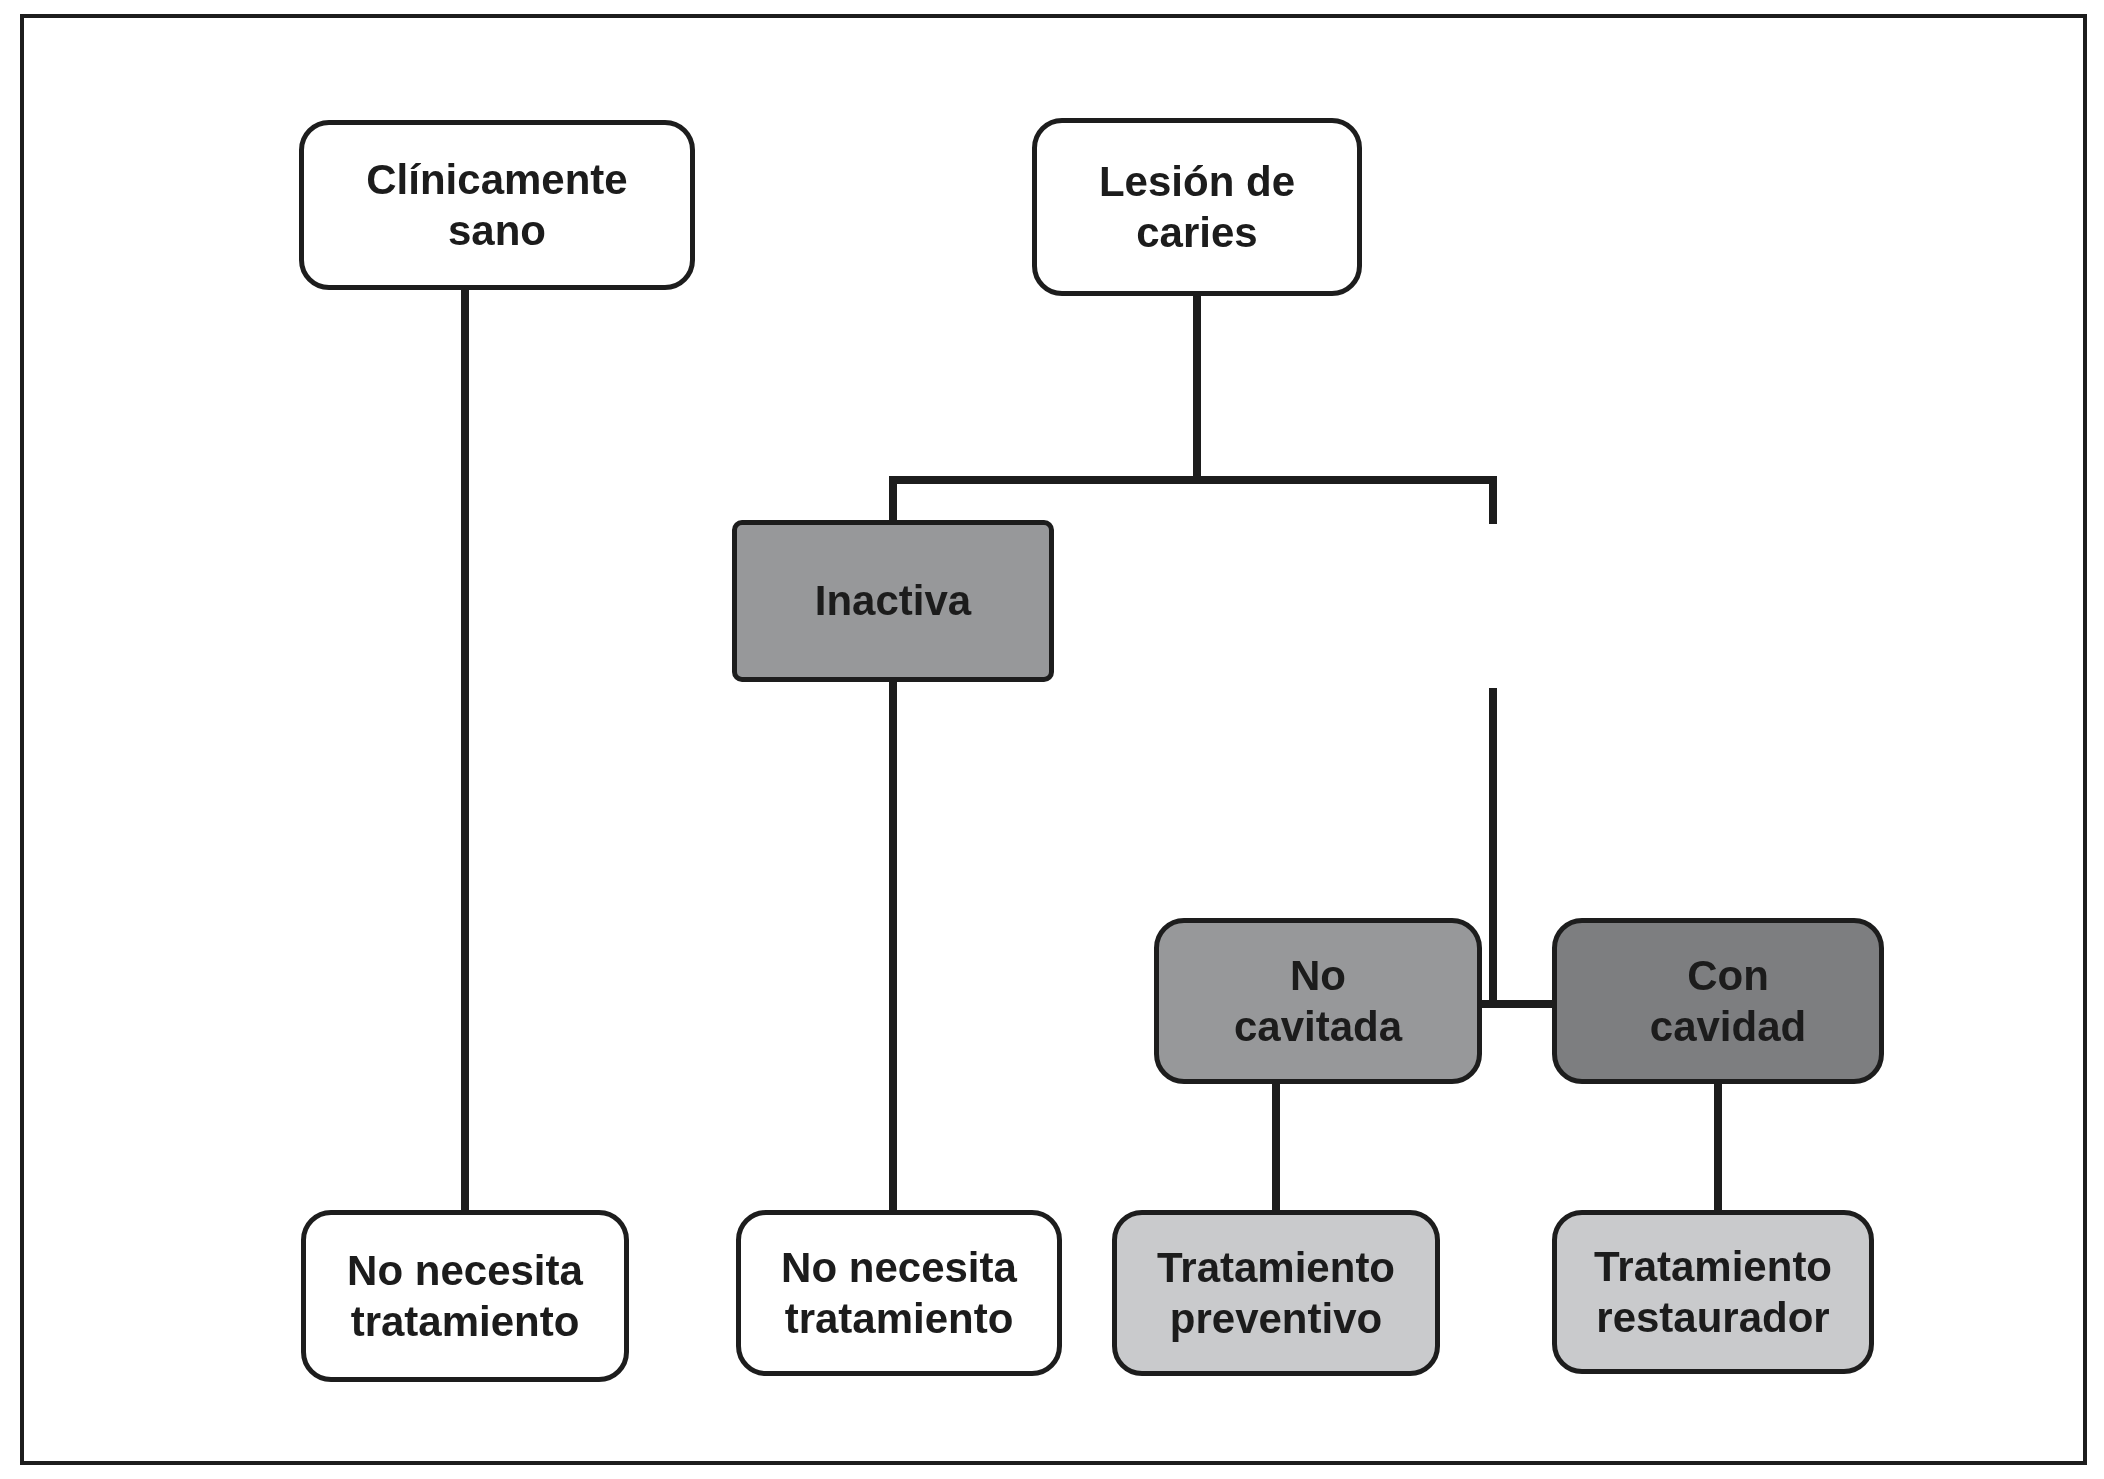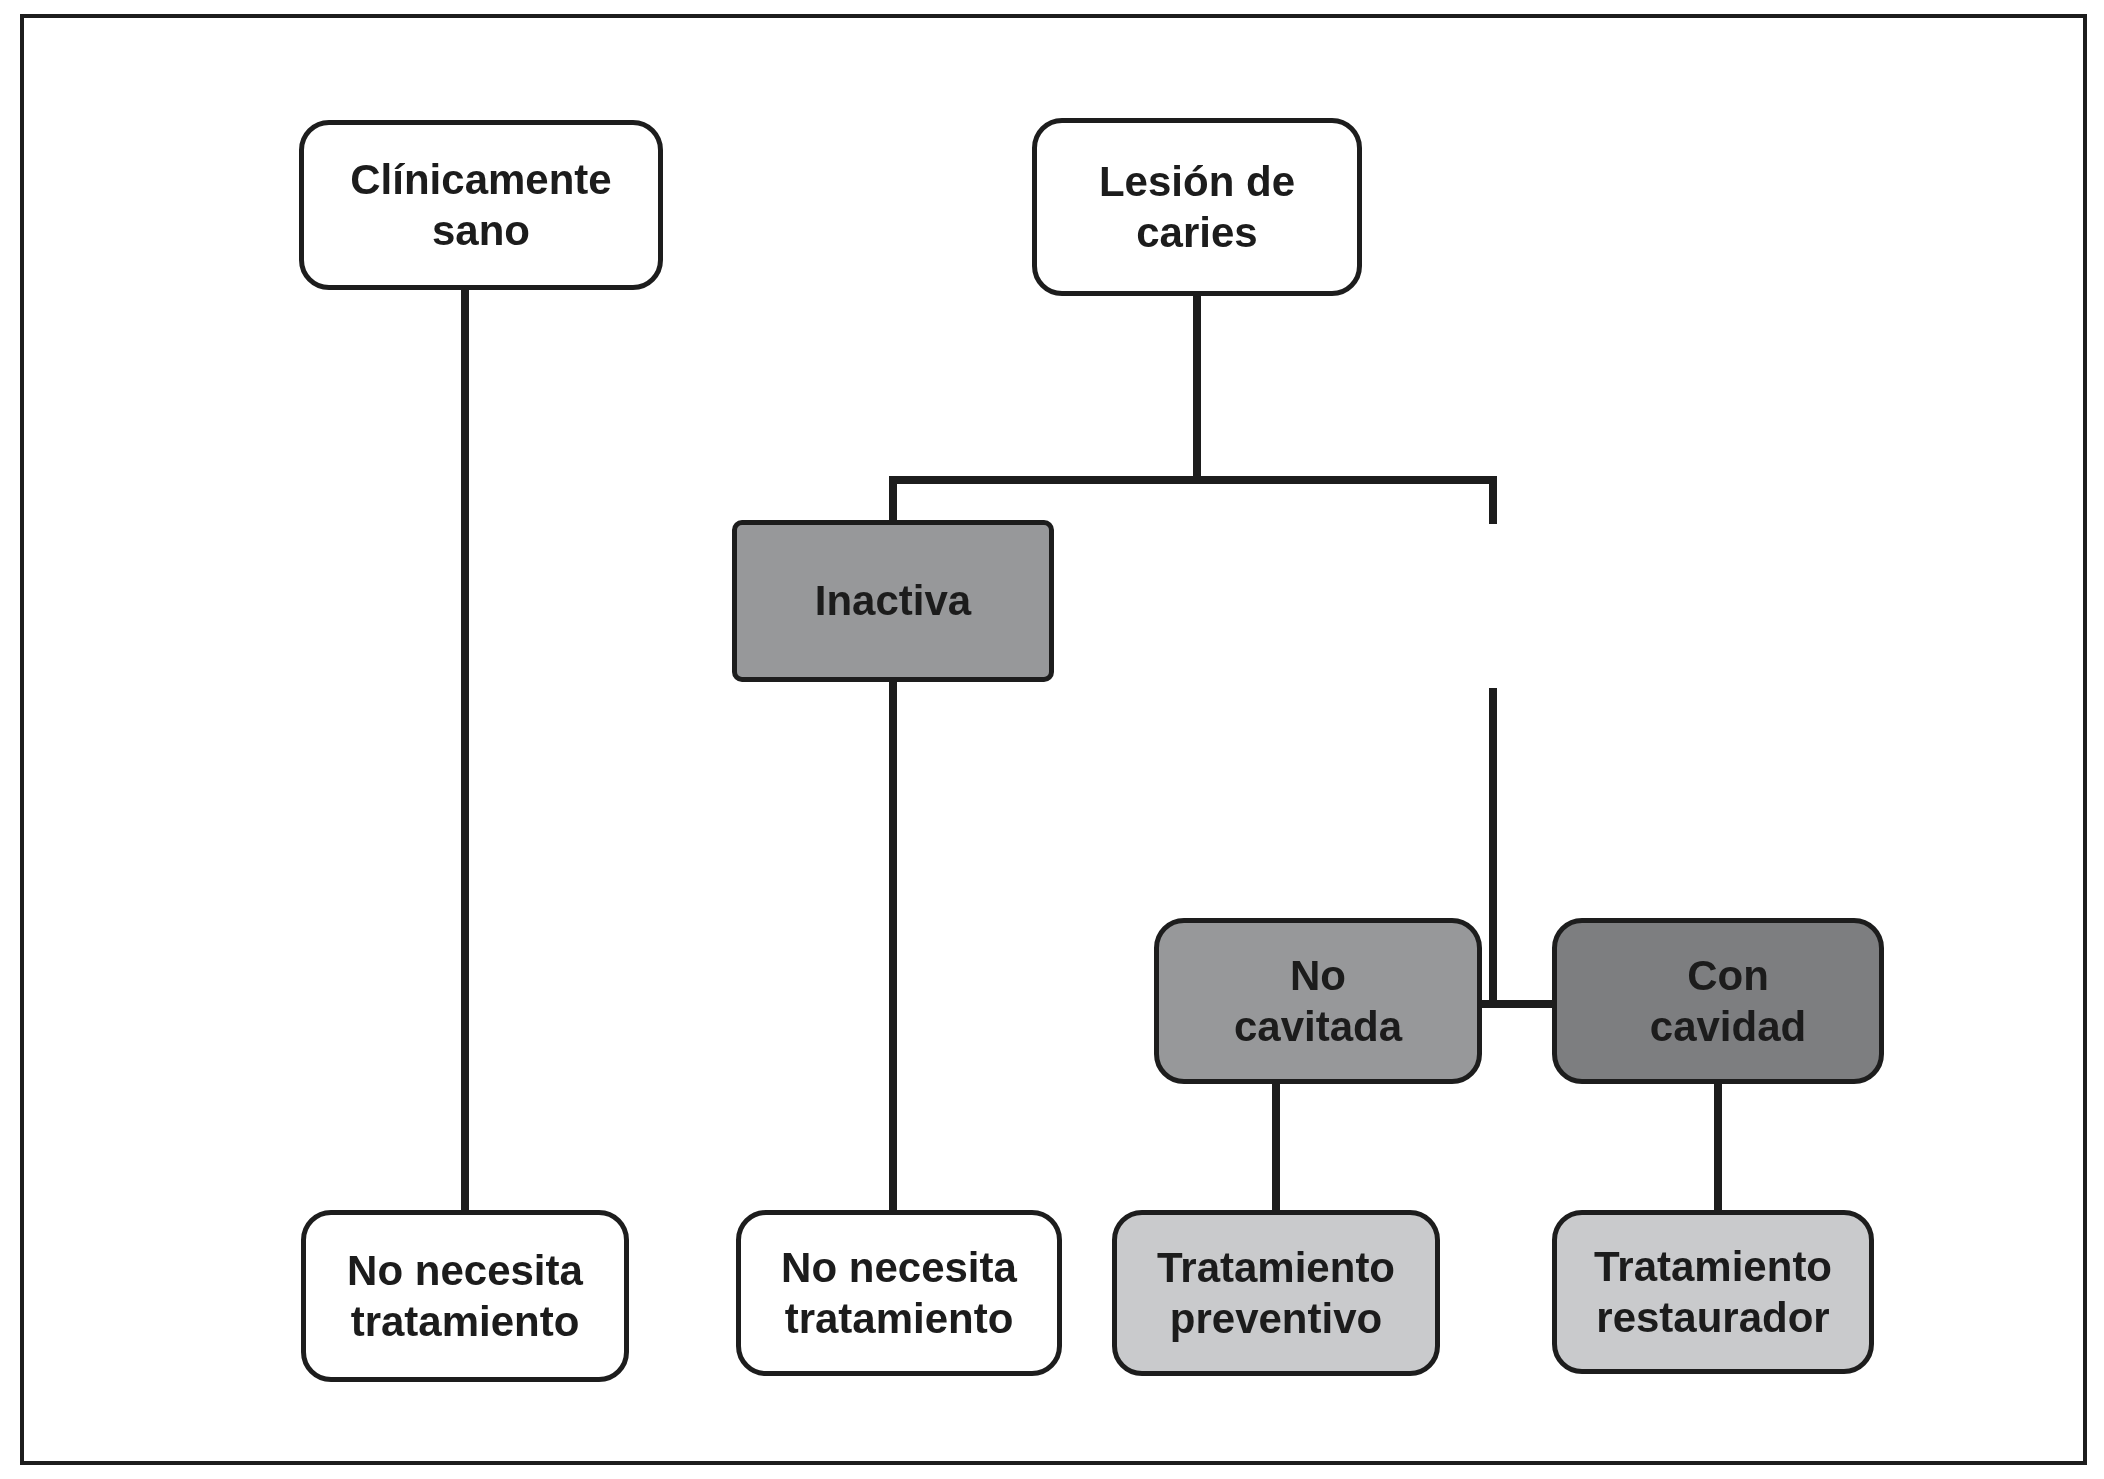--- a/index.html
+++ b/index.html
@@ -39,21 +39,21 @@
     color: #1c1c1c;
     white-space: pre-line;
     z-index: 2;
   }
   .connector {
     position: absolute;
     background: #1d1d1d;
     z-index: 1;
   }
   
-  #node-clinicamente-sano { left: 275px;  top: 102px;  width: 364px; height: 170px; }
+  #node-clinicamente-sano { left: 275px;  top: 102px;  width: 396px; height: 170px; }
   #node-lesion-caries     { left: 1008px; top: 100px;  width: 330px; height: 178px; }
   #node-inactiva          { left: 708px;  top: 502px;  width: 322px; height: 162px; border-radius: 10px; }
   #node-activa            { left: 1302px; top: 502px;  width: 330px; height: 172px; }
   #node-no-cavitada       { left: 1088px; top: 900px;  width: 328px; height: 166px; }
   #node-con-cavidad       { left: 1528px; top: 900px;  width: 332px; height: 166px; }
   #node-no-necesita-1     { left: 277px;  top: 1192px; width: 328px; height: 172px; }
   #node-no-necesita-2     { left: 712px;  top: 1192px; width: 326px; height: 166px; }
   #node-trat-preventivo   { left: 1088px; top: 1192px; width: 328px; height: 166px; }
   #node-trat-restaurador  { left: 1528px; top: 1192px; width: 322px; height: 164px; }
   

